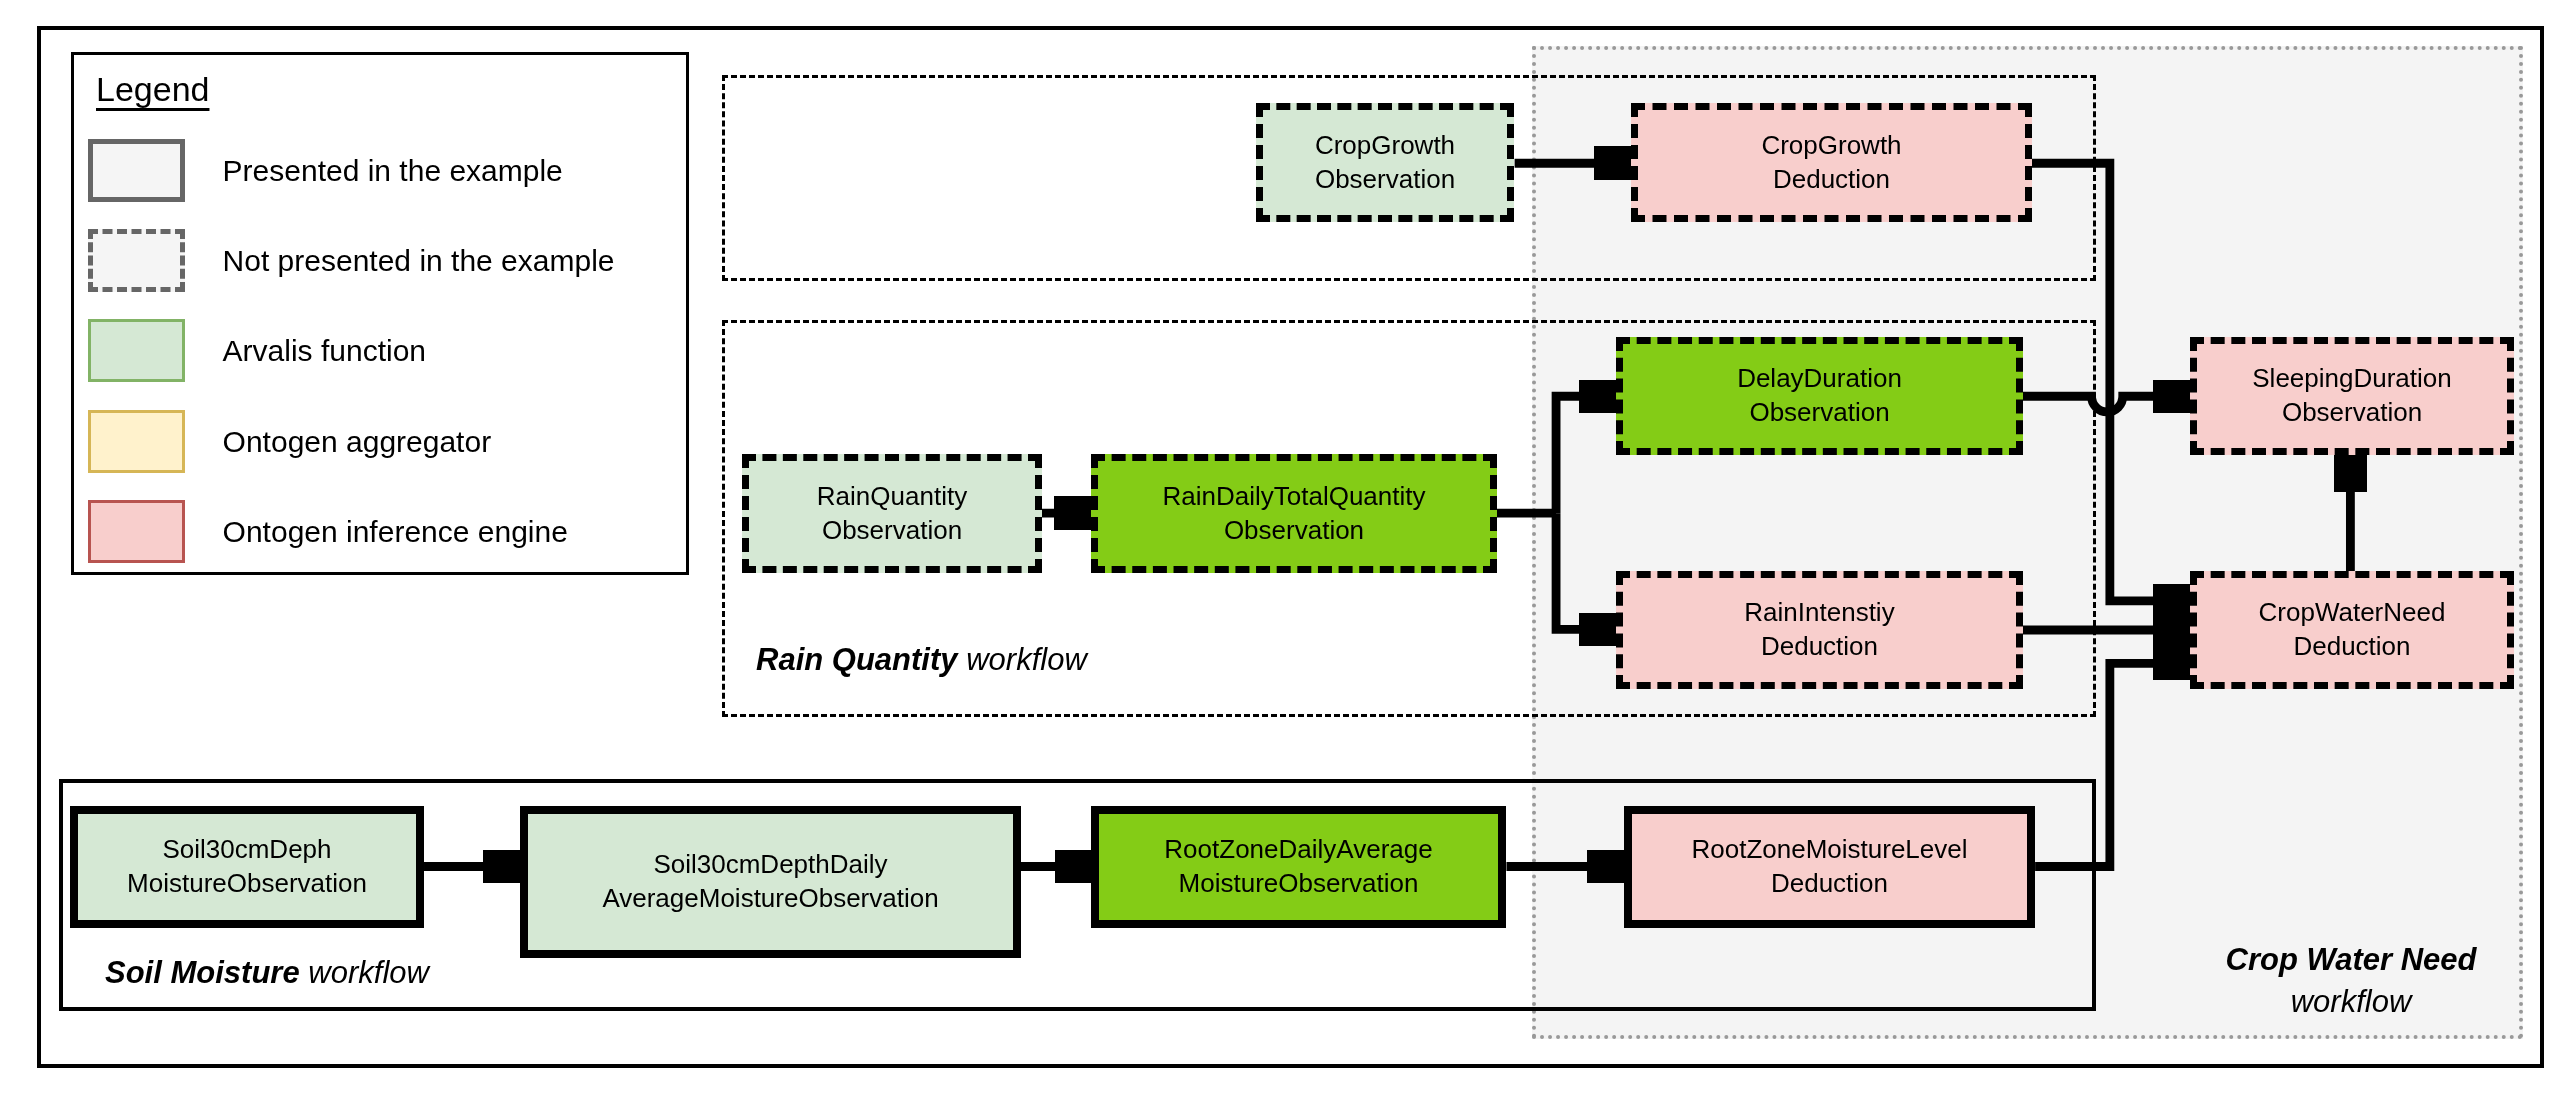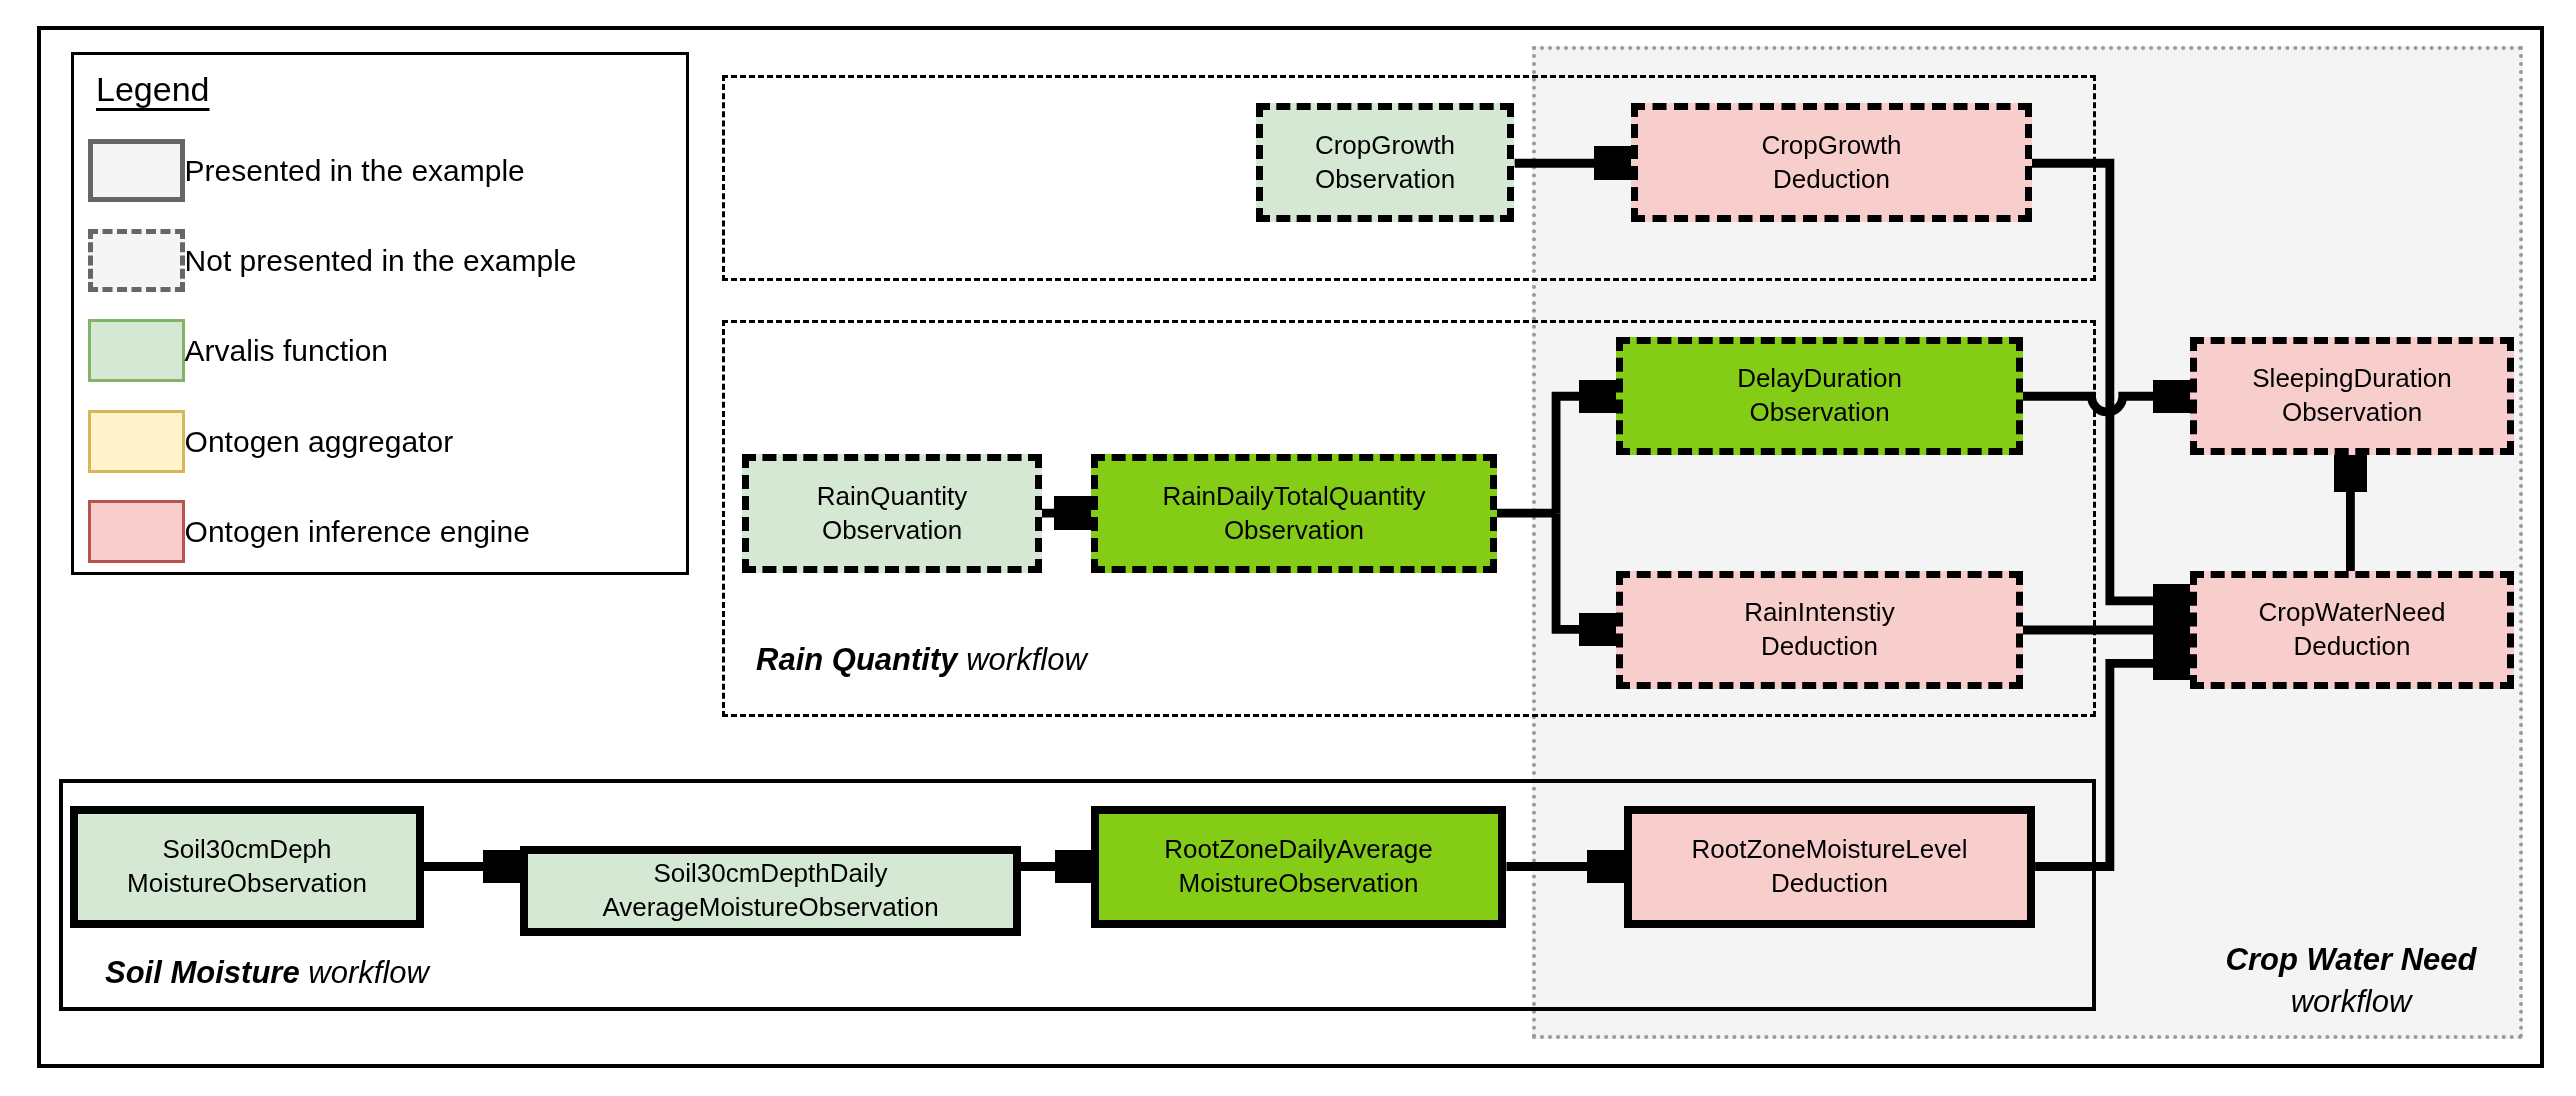--- a/index.html
+++ b/index.html
@@ -42,31 +42,31 @@
 
   .n-cropgrowth-obs   { left:1256px; top:103px; width:258px; height:119px; }
   .n-cropgrowth-ded   { left:1631px; top:103px; width:401px; height:119px; }
   .n-rainquantity-obs { left:742px; top:454px; width:300px; height:119px; }
   .n-raindailytotal   { left:1091px; top:454px; width:406px; height:119px; }
   .n-delayduration    { left:1616px; top:337px; width:407px; height:118px; }
   .n-rainintenstiy    { left:1616px; top:571px; width:407px; height:118px; }
   .n-sleepingduration { left:2190px; top:337px; width:324px; height:118px; }
   .n-cropwaterneed    { left:2190px; top:571px; width:324px; height:118px; }
   .n-soil30cmdeph     { left:70px;  top:806px; width:354px; height:122px; }
-  .n-soil30cmdaily    { left:520px;  top:806px; width:501px; height:90px;margin-top:40px; }
+  .n-soil30cmdaily    { left:520px;  top:806px; width:501px; height:152px; }
   .n-rootzonedaily    { left:1091px; top:806px; width:415px; height:122px; }
   .n-rootzonelevel    { left:1624px; top:806px; width:411px; height:122px; }
 
   
   .legend { position:absolute; left:71px; top:52px; width:618px; height:523px;
             border:3.4px solid #000; box-sizing:border-box; background:#fff; }
   .legend-title { position:absolute; left:22px; top:15px; font-size:34px;
                   text-decoration:underline; text-decoration-thickness:2.7px; text-underline-offset:6.8px; }
   .legend-row { position:absolute; left:13.6px; display:flex; align-items:center; }
-  .legend-row .legend-label { font-size:30px; white-space:nowrap; }
+  .legend-row .legend-label { margin-left:38px; font-size:30px; white-space:nowrap; }
   .sw { width:97px; height:63px; box-sizing:border-box; flex:0 0 auto; }
   .sw-solid-gray  { background:#f5f5f5; border:5.4px solid  #666666; }
   .sw-dashed-gray { background:#f5f5f5; border:5.4px dashed #666666; }
   .sw-green  { background:#d5e8d4; border:3.4px solid #82b366; }
   .sw-yellow { background:#fff2cc; border:3.4px solid #d6b656; }
   .sw-red    { background:#f8cecc; border:3.4px solid #b85450; }
 
   svg.connectors { position:absolute; left:0; top:0; width:2576px; height:1097px; pointer-events:none; }
   svg.connectors path { fill:none; stroke:#000; stroke-width:13; }
 </style>

